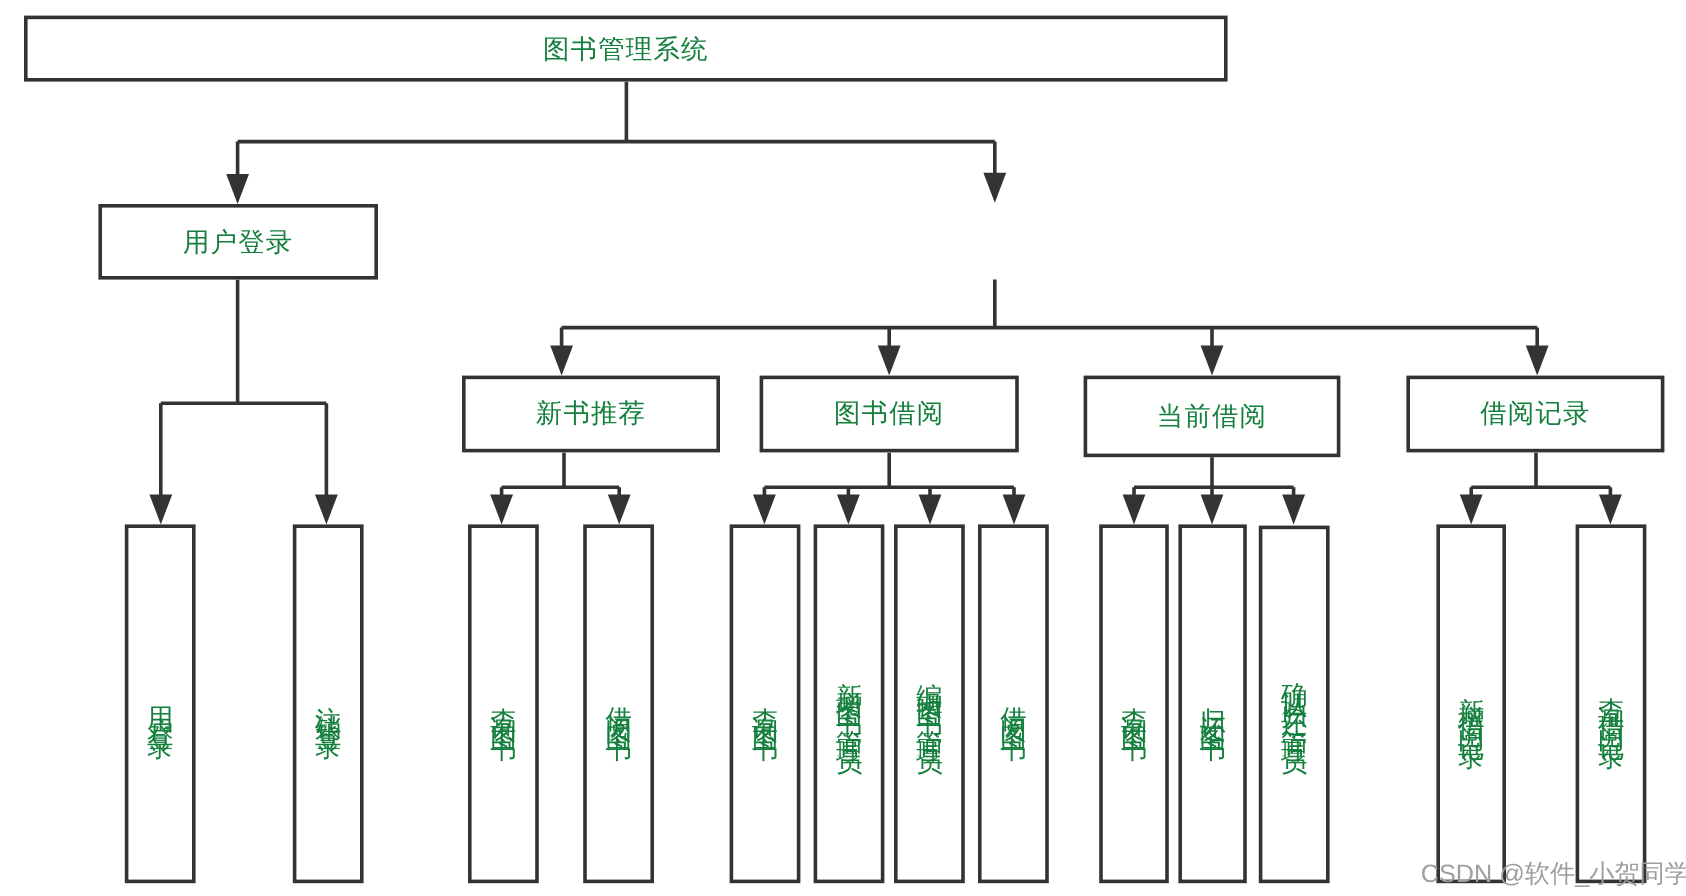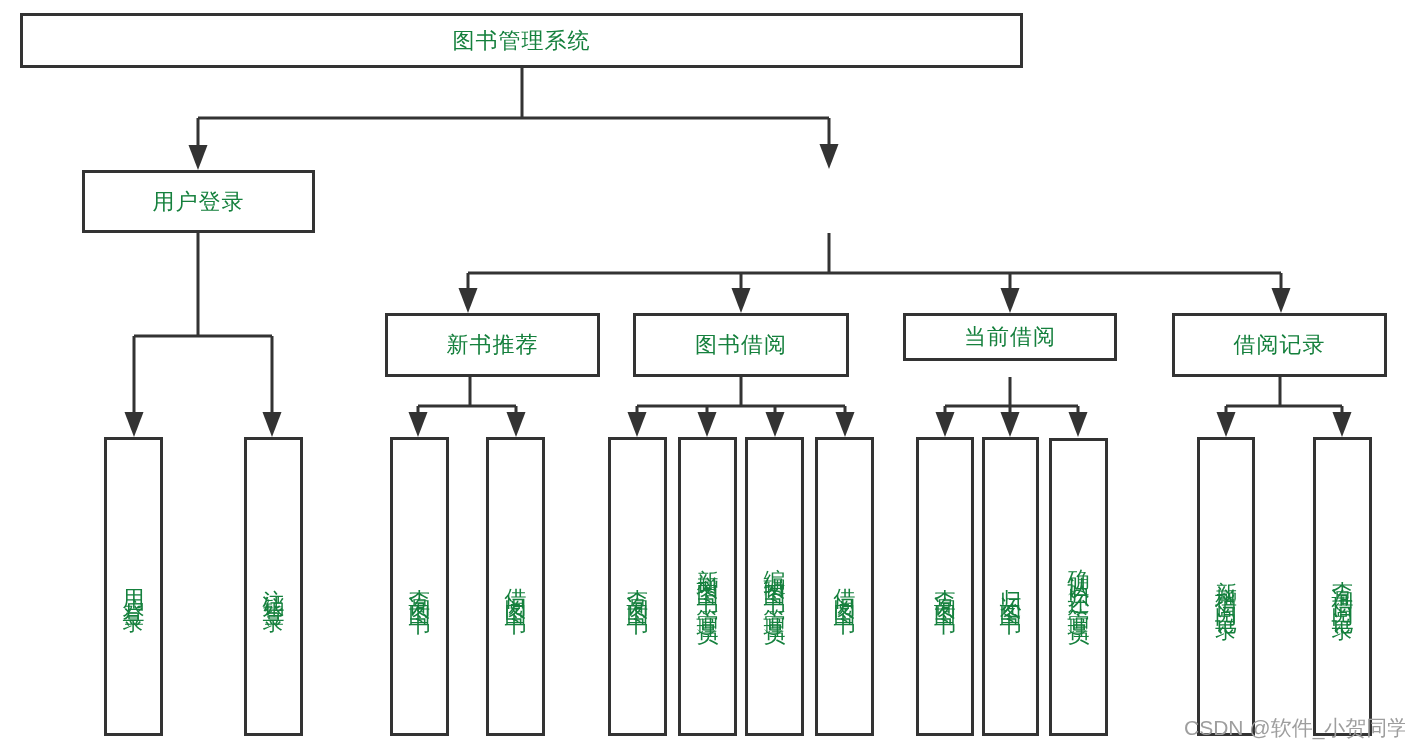--- a/index.html
+++ b/index.html
@@ -92,21 +92,21 @@
   <div class="box" style="left:82px; top:170px; width:233px; height:63px;">
     <span class="hlabel">用户登录</span>
   </div>
 
   <div class="box" style="left:362px; top:313px; width:215px; height:64px;margin-left:23px;">
     <span class="hlabel">新书推荐</span>
   </div>
   <div class="box" style="left:633px; top:313px; width:216px; height:64px;">
     <span class="hlabel">图书借阅</span>
   </div>
-  <div class="box" style="left:903px; top:313px; width:214px; height:48px;">
+  <div class="box" style="left:903px; top:313px; width:214px; height:68px;">
     <span class="hlabel">当前借阅</span>
   </div>
   <div class="box" style="left:1172px; top:313px; width:215px; height:64px;">
     <span class="hlabel">借阅记录</span>
   </div>
 
   <div class="box" style="left:104px; top:437px; width:59px; height:299px;">
     <span class="vlabel">用户登录</span>
   </div>
   <div class="box" style="left:244px; top:437px; width:59px; height:299px;">

